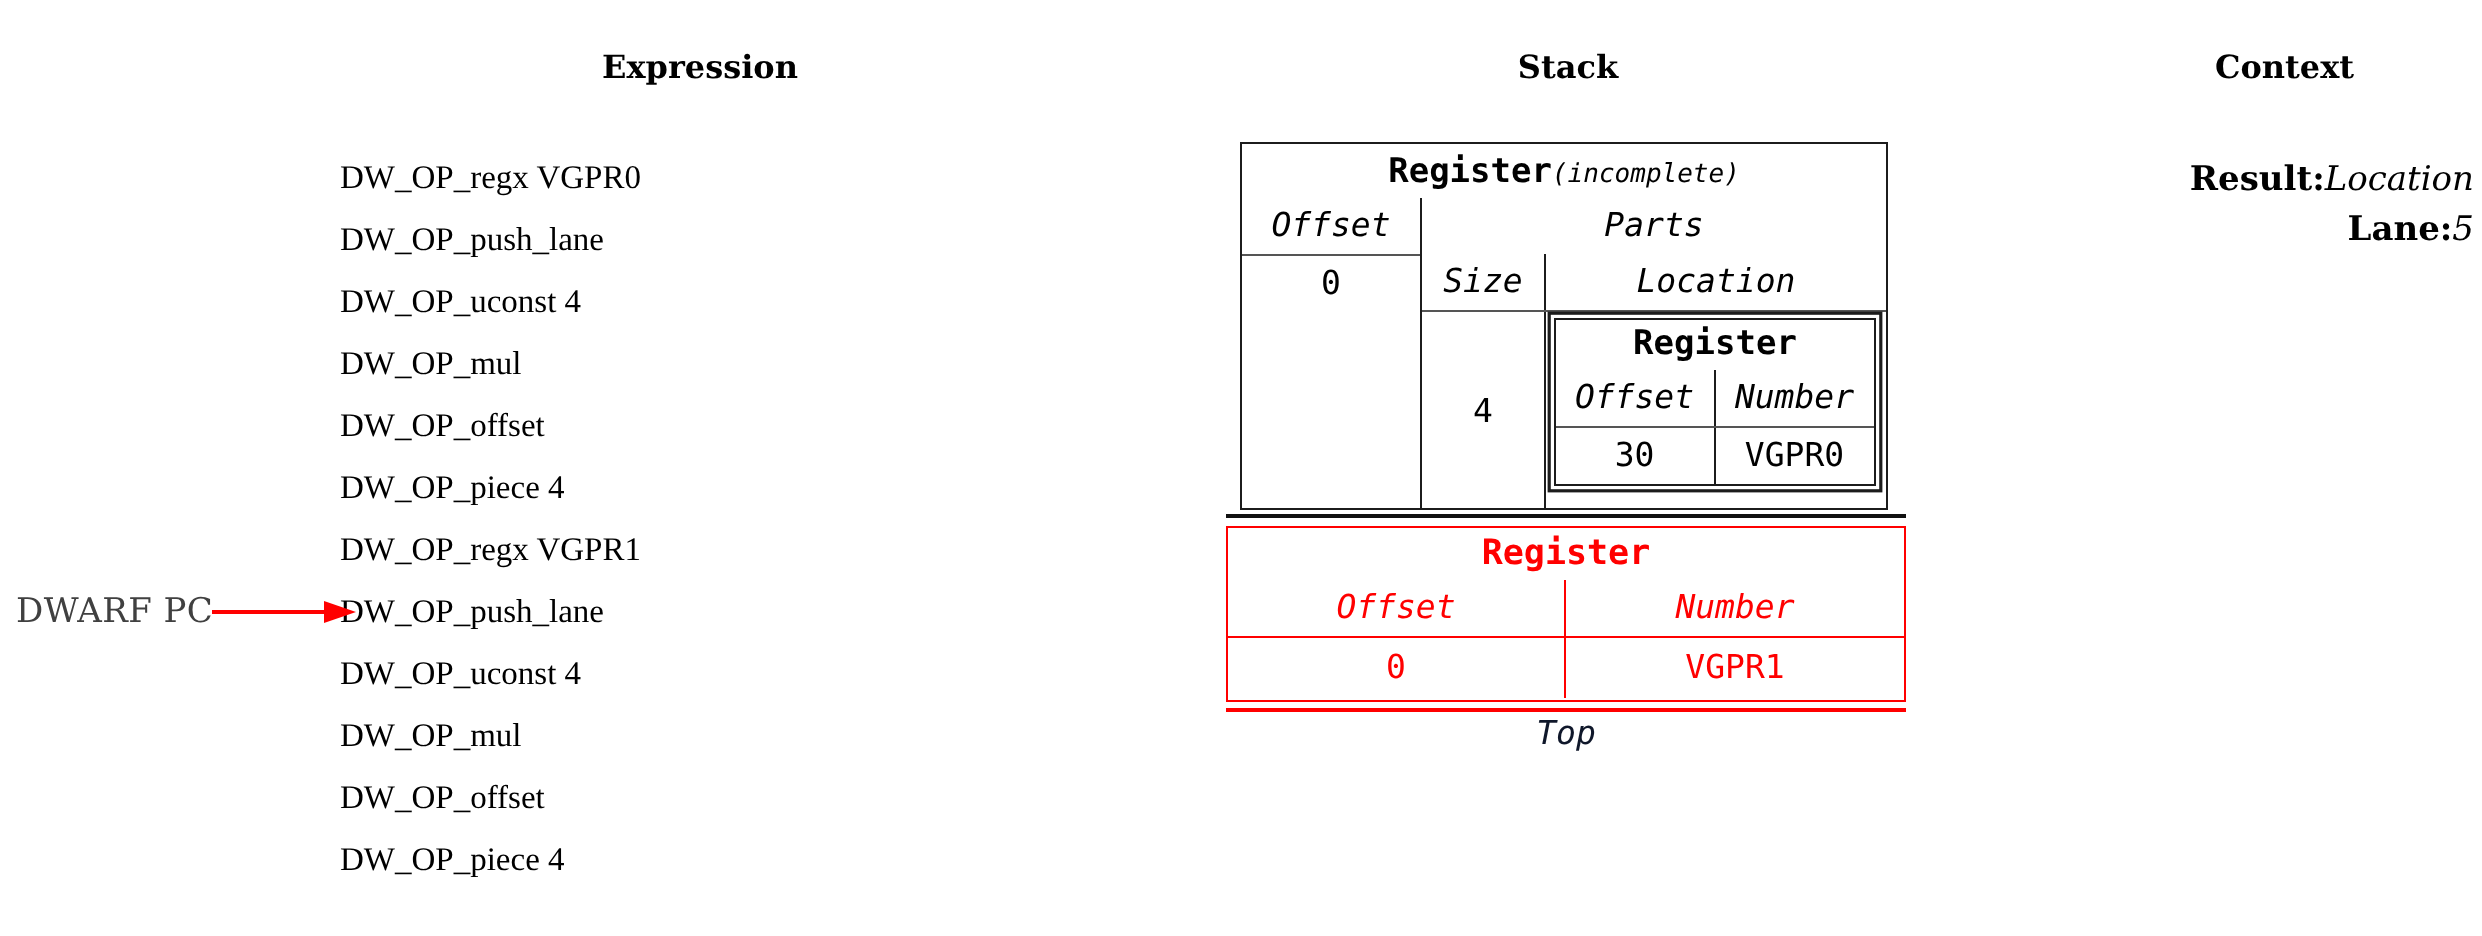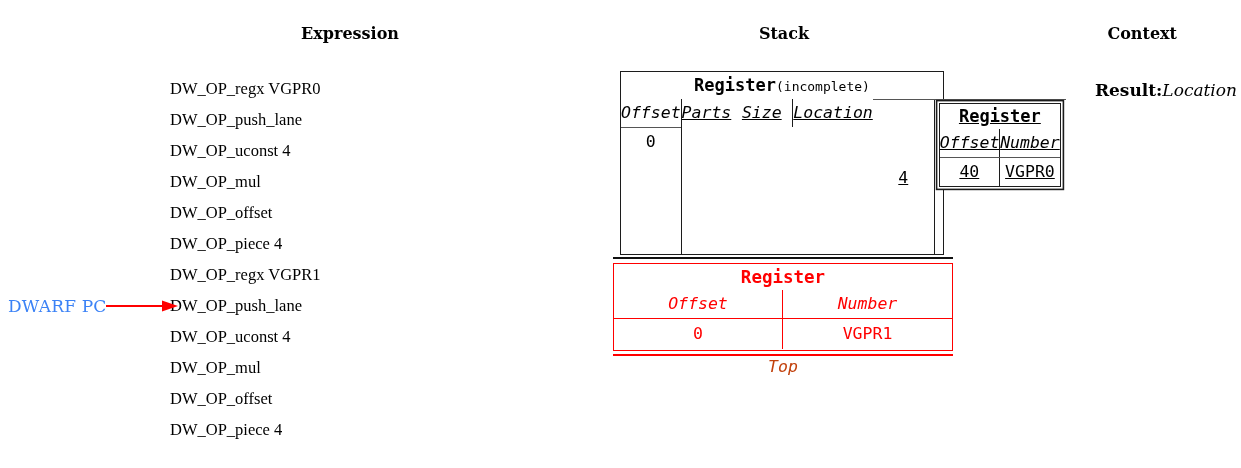--- a/index.html
+++ b/index.html
@@ -43,21 +43,21 @@
   }
 
   
   #dwarf-pc-marker {
     position: absolute;
     left: 8px;
     top: 269px;
     height: 24px;
     display: flex;
     align-items: center;
-    color: #3b82f6;
+    color: #404040;
   }
   #dwarf-pc-label {
     font-family: "DejaVu Serif", "Liberation Serif", serif;
     font-size: 17px;
     white-space: nowrap;
     letter-spacing: 0.2px;
   }
   #dwarf-pc-arrow { display: block; margin-left: -1px; }
 
   
@@ -80,40 +80,40 @@
     text-align: center;
     white-space: nowrap;
   }
   .cmp-title .t-main {
     font-family: "DejaVu Sans Mono", "Liberation Mono", monospace;
     font-weight: bold;
     font-size: 17px;
   }
   .cmp-title .t-sub {
     font-family: "DejaVu Sans Mono", "Liberation Mono", monospace;
+    font-style: italic;
     font-size: 13px;
   }
   #cmp-body {
     position: absolute;
     left: 0; right: 0;
     top: 27px; bottom: 0;
     display: flex;
   }
   #cmp-offset-col {
     width: 90px;
     border-right: 1.6px solid #1c1c1c;
     box-sizing: border-box;
     display: flex;
     flex-direction: column;
   }
   #cmp-parts-col {
     flex: 1;
     display: flex;
-    flex-direction: row;
-    text-decoration: underline;
+    flex-direction: column;
   }
   .hdr-cell {
     font-family: "DejaVu Sans Mono", "Liberation Mono", monospace;
     font-style: italic;
     font-size: 16.5px;
     text-align: center;
     line-height: 28px;
     height: 28px;
     white-space: nowrap;
   }
@@ -245,21 +245,21 @@
     width: 340px;
     height: 0;
     border-top: 2.2px solid #ff0000;
   }
   #top-label {
     position: absolute;
     left: 613px;
     top: 355px;
     width: 340px;
     text-align: center;
-    color: #c2410c;
+    color: #0f172a;
     font-family: "DejaVu Sans Mono", "Liberation Mono", monospace;
     font-style: italic;
     font-size: 16.5px;
     line-height: 24px;
   }
 
   
   #context-block {
     position: absolute;
     left: 1000px;
@@ -325,21 +325,21 @@
         <div id="cmp-parts-rowline">
           <div id="cmp-size-val" class="val-cell">4</div>
           <div id="cmp-location-val">
             <div id="inner-register">
               <div id="inner-reg-title">Register</div>
               <div class="reg-head-row">
                 <div class="hdr-cell" id="inner-reg-off-head">Offset</div>
                 <div class="hdr-cell" id="inner-reg-num-head">Number</div>
               </div>
               <div class="reg-val-row">
-                <div class="val-cell" id="inner-reg-off-val">40</div>
+                <div class="val-cell" id="inner-reg-off-val">30</div>
                 <div class="val-cell" id="inner-reg-num-val">VGPR0</div>
               </div>
             </div>
           </div>
         </div>
       </div>
 
     </div>
   </div>
 
@@ -358,13 +358,16 @@
   </div>
   <div id="top-rule"></div>
   <div id="top-label">Top</div>
 
 </div>
 
 <div id="context-block">
   <div class="ctx-line">
     <span class="ctx-key">Result:</span><span class="ctx-val">Location</span>
   </div>
+  <div class="ctx-line">
+    <span class="ctx-key">Lane:</span><span class="ctx-val">5</span>
+  </div>
 </div>
 
 </body></html>

